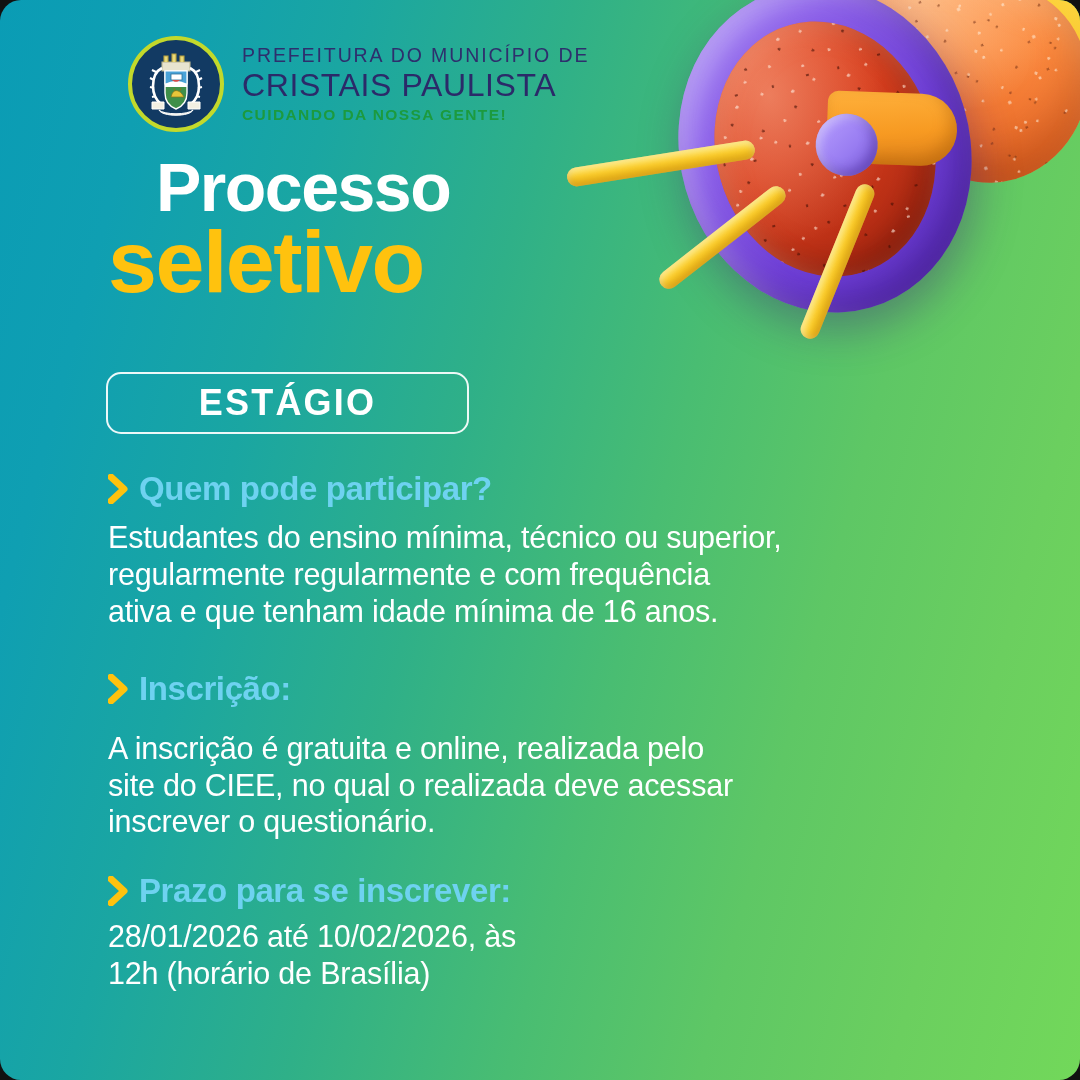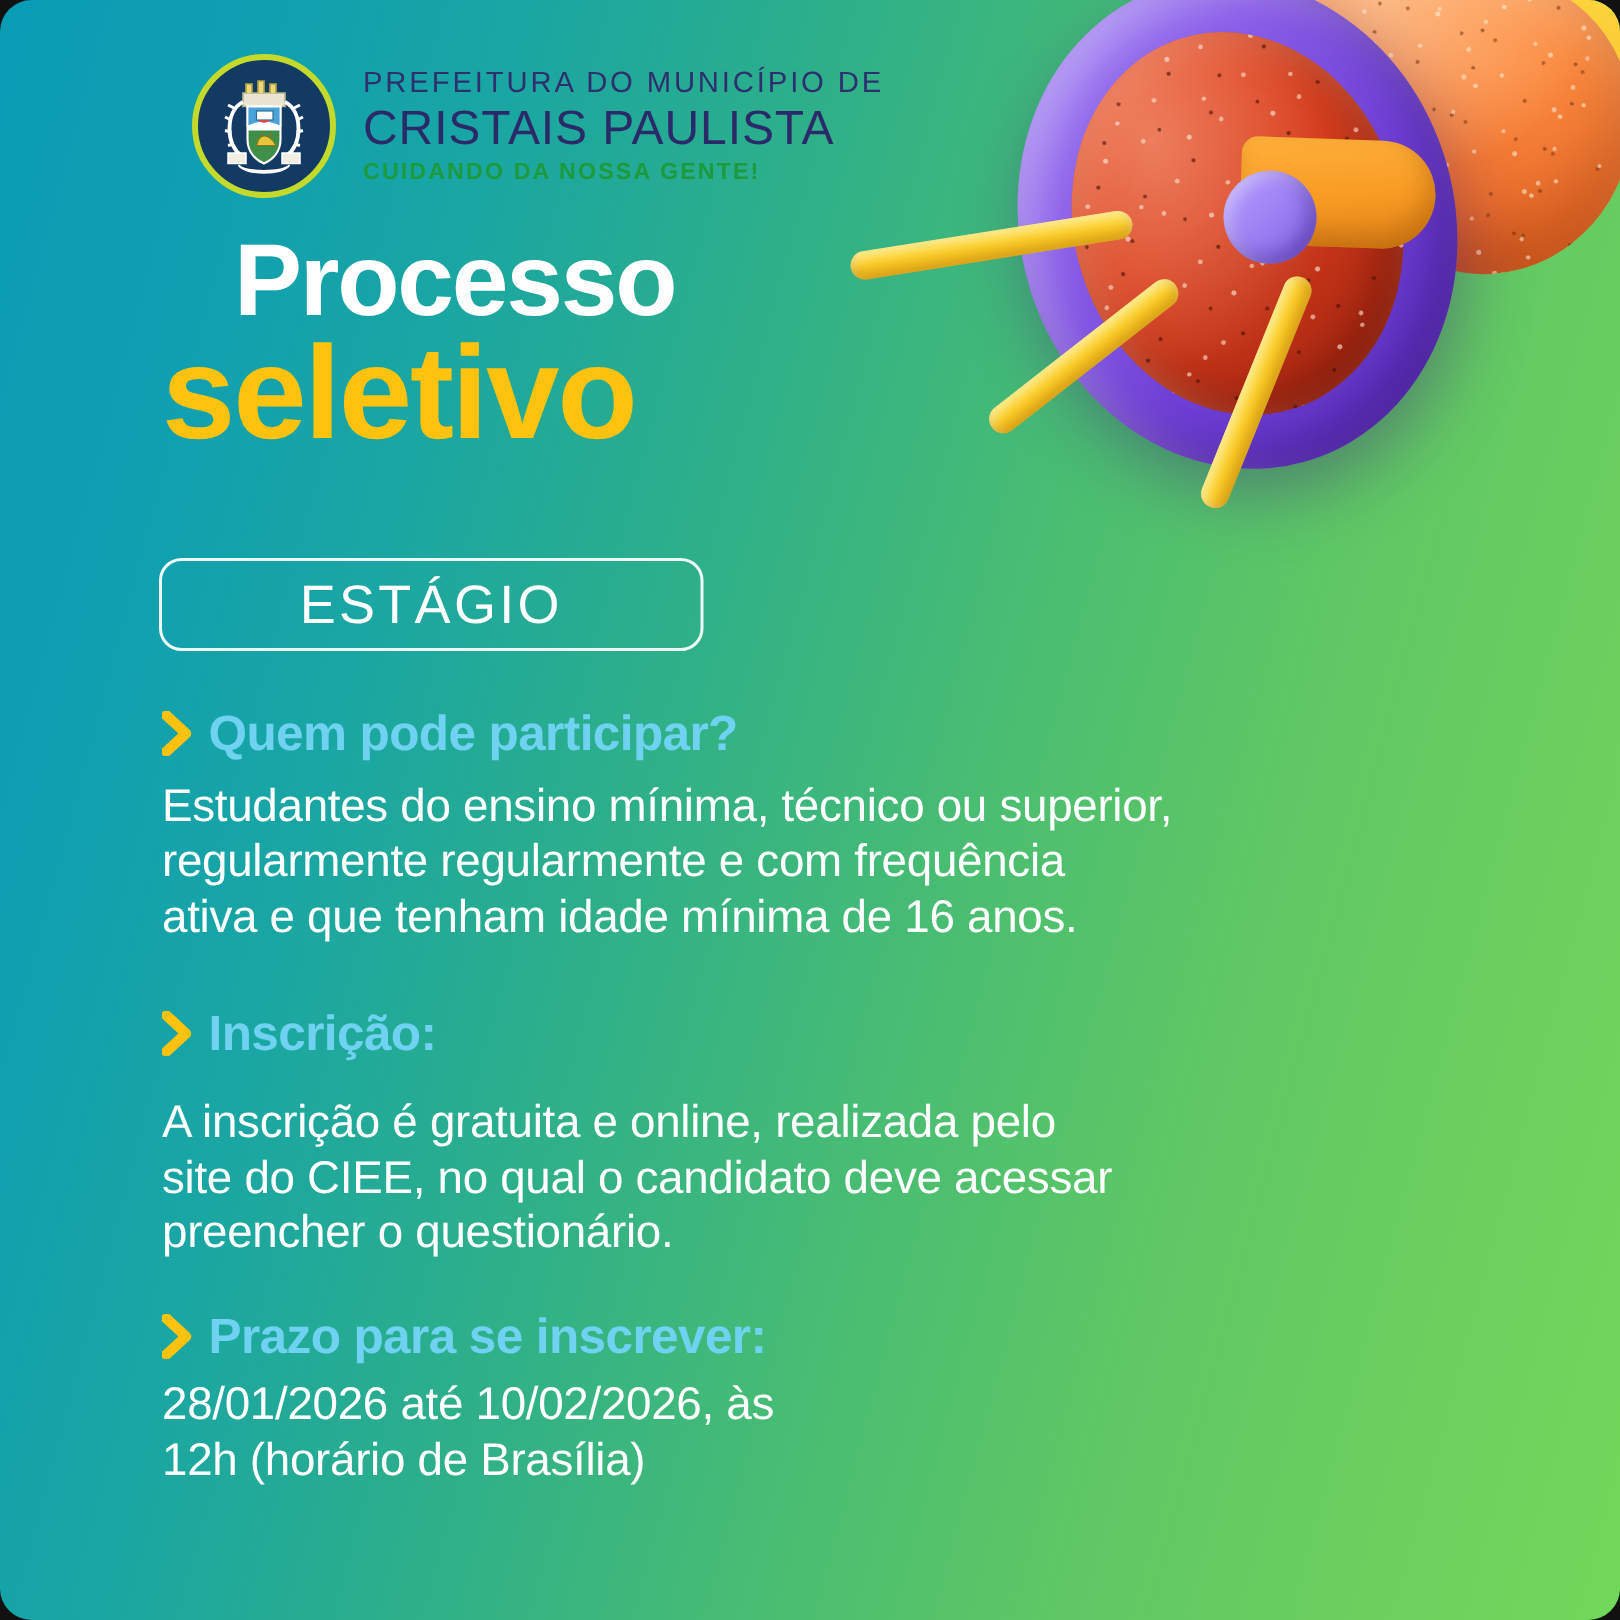--- a/index.html
+++ b/index.html
@@ -235,21 +235,21 @@
     height: 62px;
     border: 2px solid rgba(255,255,255,.92);
     border-radius: 15px;
     display: flex;
     align-items: center;
     justify-content: center;
     box-sizing: border-box;
   }
   .badge span {
     font-size: 36px;
-    font-weight: 400;
+    font-weight: 700;
     color: #ffffff;
     letter-spacing: 2.2px;
   }
 
   
   .content { position: absolute; left: 108px; top: 470px; width: 800px; }
   .sec-head {
     display: flex;
     align-items: center;
     gap: 9px;
@@ -349,22 +349,22 @@
 
     <div class="sec-head">
       <svg class="chev" width="22" height="30" viewBox="0 0 22 30" aria-hidden="true">
         <path d="M3 3 L16 15 L3 27" fill="none" stroke="#ffc20e" stroke-width="7" stroke-linecap="round" stroke-linejoin="round"></path>
       </svg>
       <span>Inscrição:</span>
     </div>
     <div class="gap-c"></div>
     <div class="sec-body">
       <div>A inscrição é gratuita e online, realizada pelo</div>
-      <div>site do CIEE, no qual o candidato deve acessar</div>
-      <div>preencher o questionário.</div>
+      <div>site do CIEE, no qual o realizada deve acessar</div>
+      <div>inscrever o questionário.</div>
     </div>
 
     <div class="gap-d"></div>
 
     <div class="sec-head">
       <svg class="chev" width="22" height="30" viewBox="0 0 22 30" aria-hidden="true">
         <path d="M3 3 L16 15 L3 27" fill="none" stroke="#ffc20e" stroke-width="7" stroke-linecap="round" stroke-linejoin="round"></path>
       </svg>
       <span>Prazo para se inscrever:</span>
     </div>

